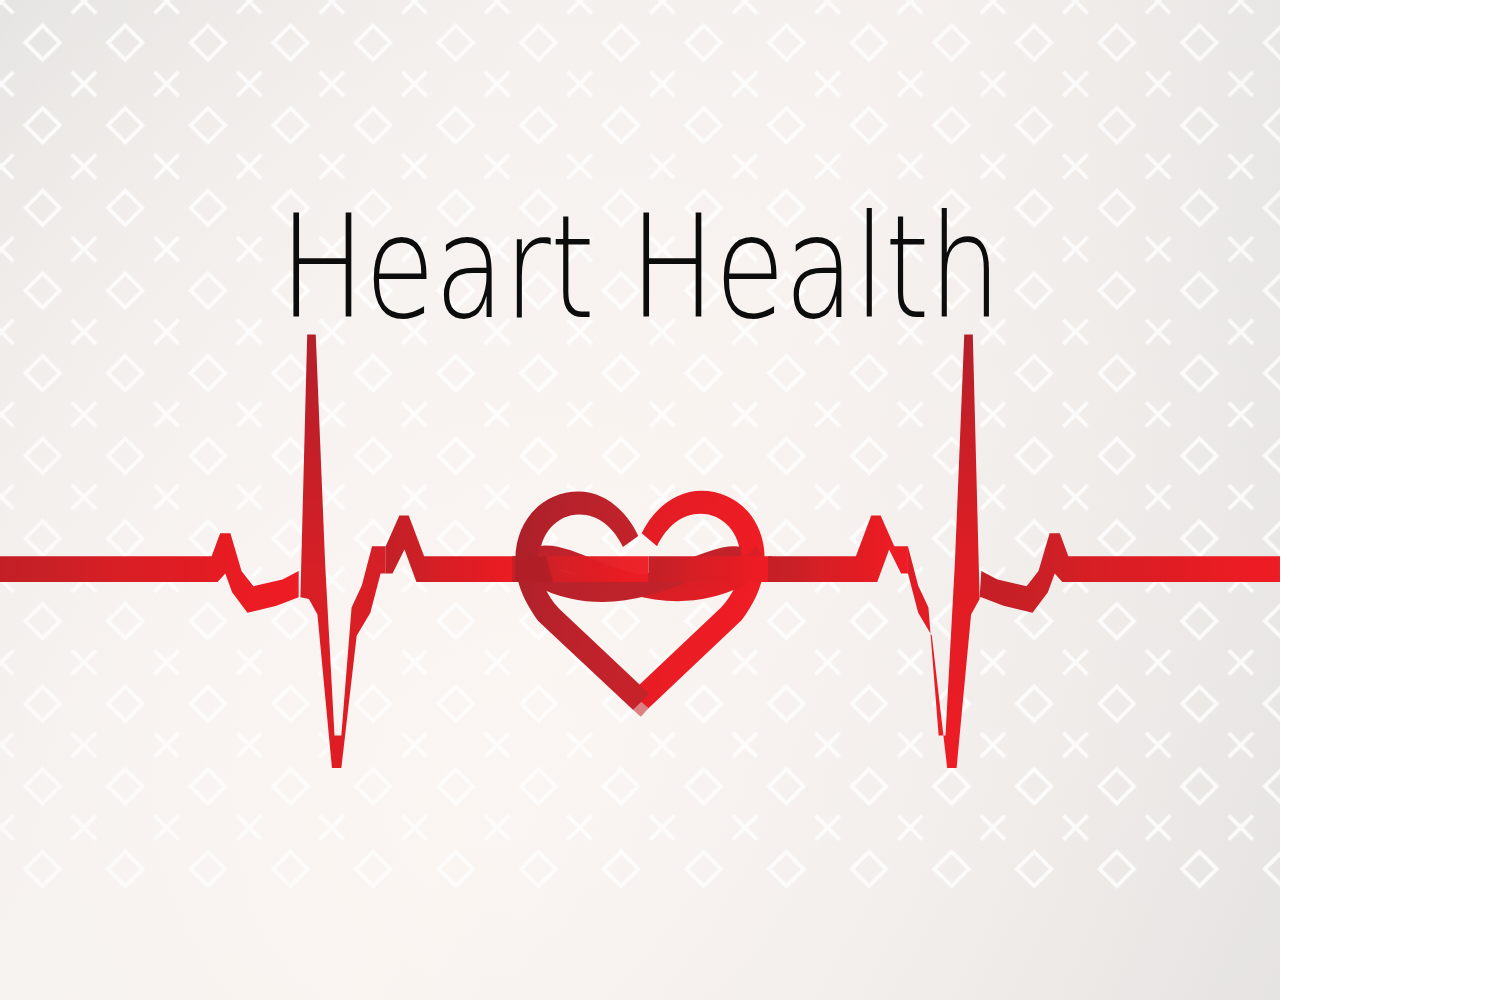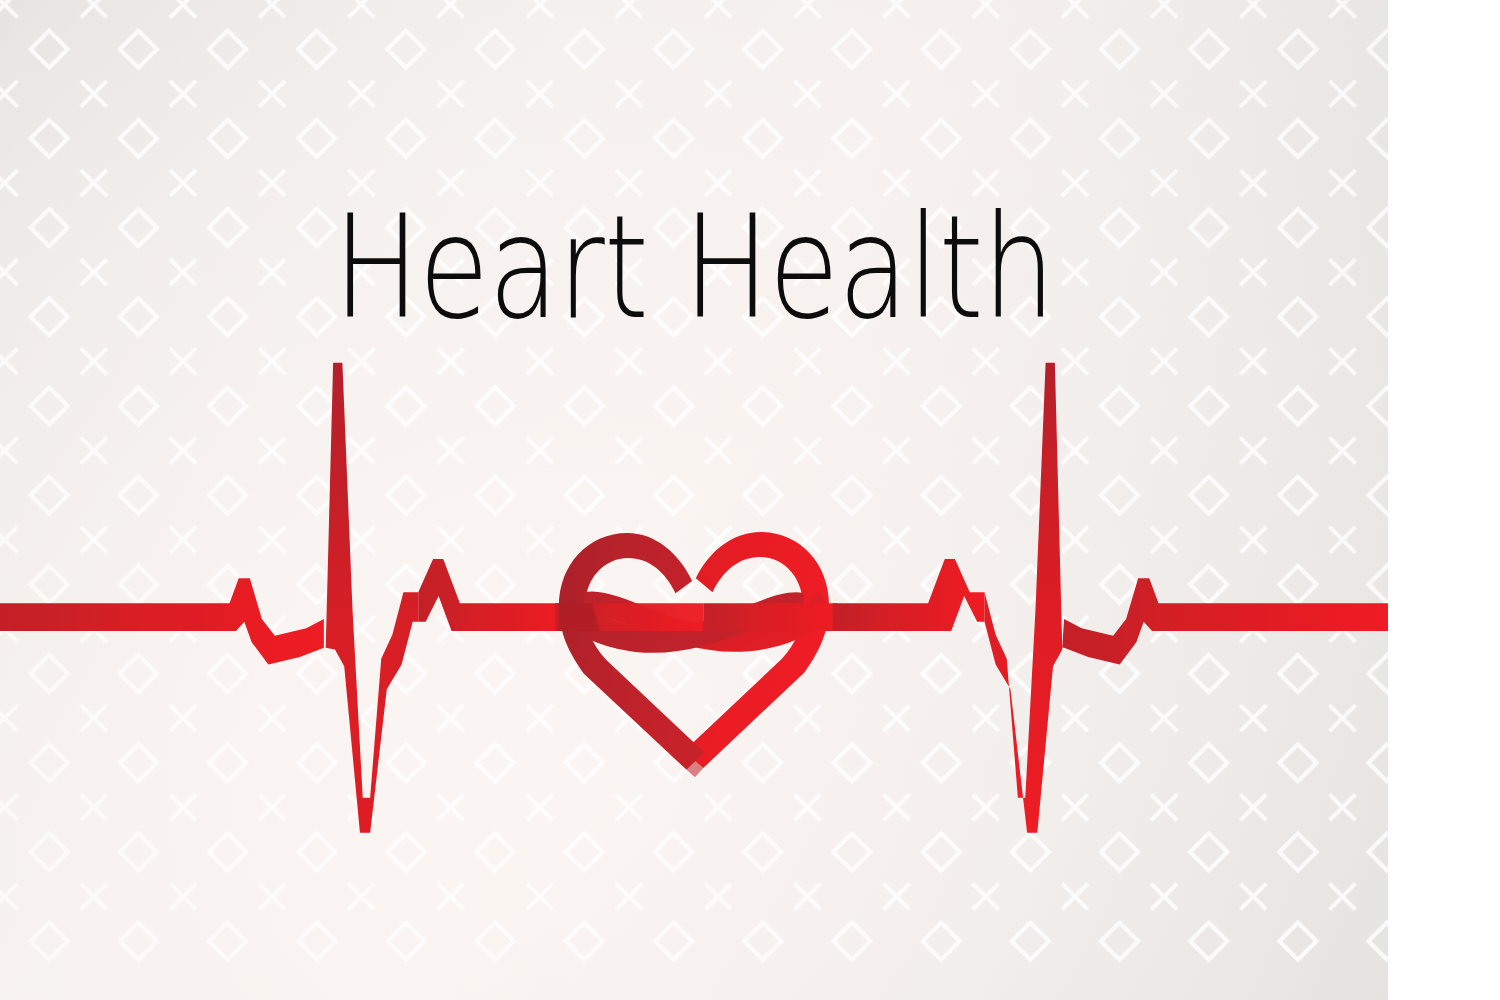--- a/index.html
+++ b/index.html
@@ -7,21 +7,21 @@
     margin: 0;
     padding: 0;
     background: #ffffff;
   }
   body {
     font-family: "Liberation Sans", "DejaVu Sans", sans-serif;
   }
 
   #poster {
     position: relative;
-    width: 1388px;
+    width: 1280px;
     height: 1000px;
     overflow: hidden;
   }
 
   
   .bg-base {
     position: absolute;
     inset: 0;
     background:
       radial-gradient(125% 150% at 42% 78%,

